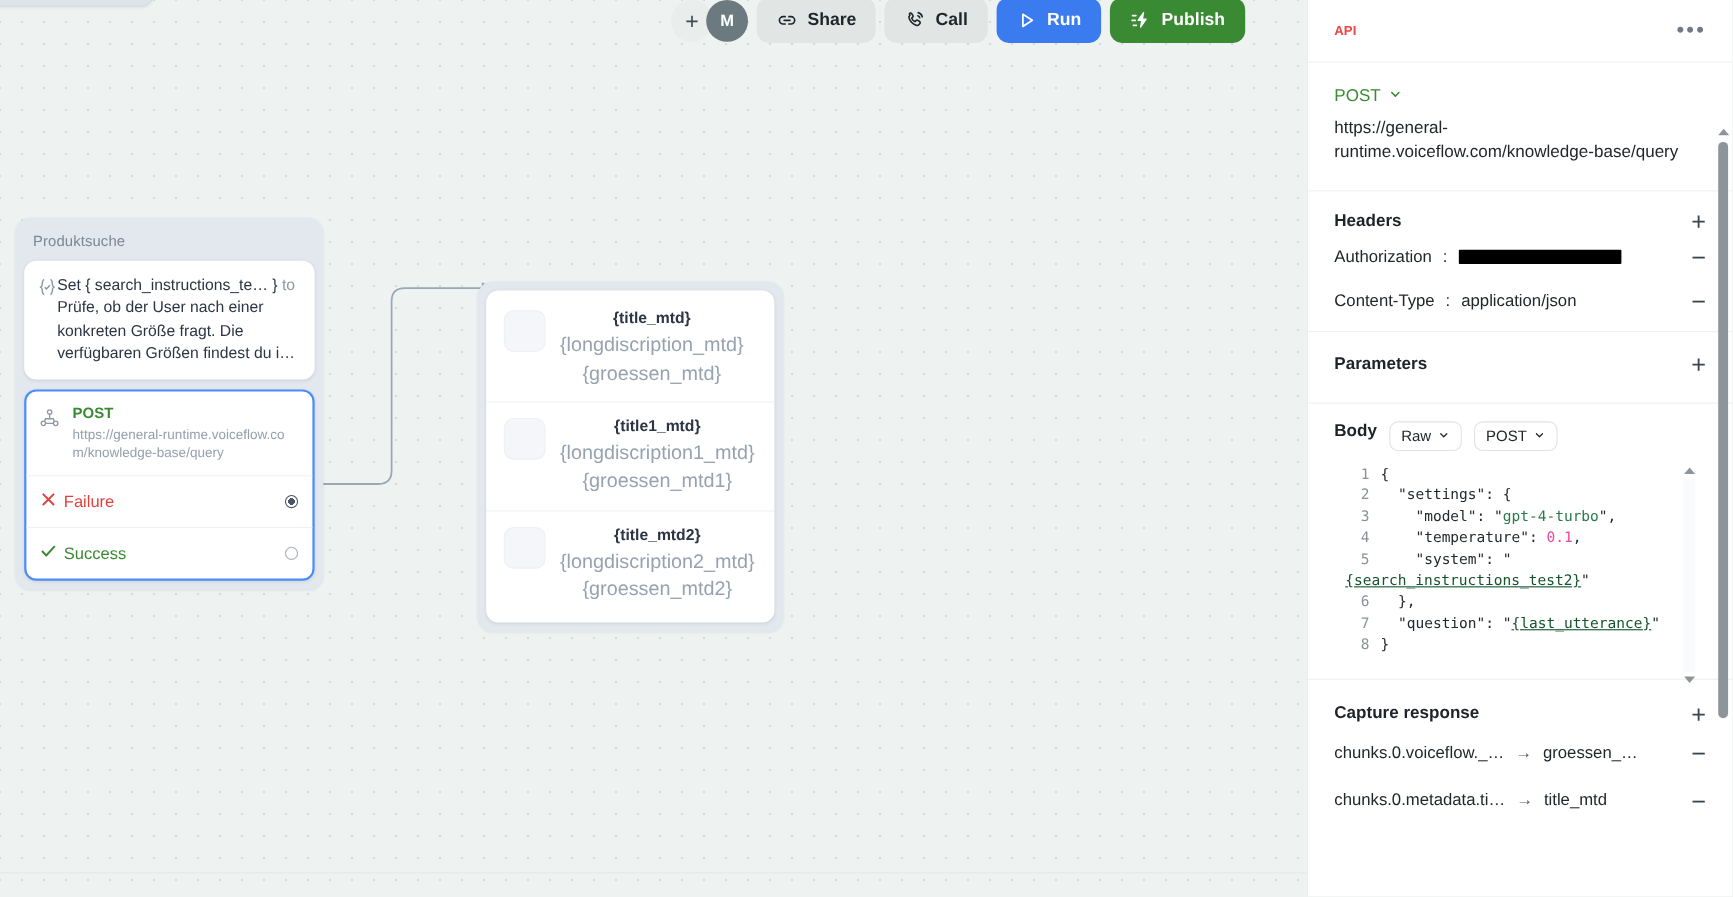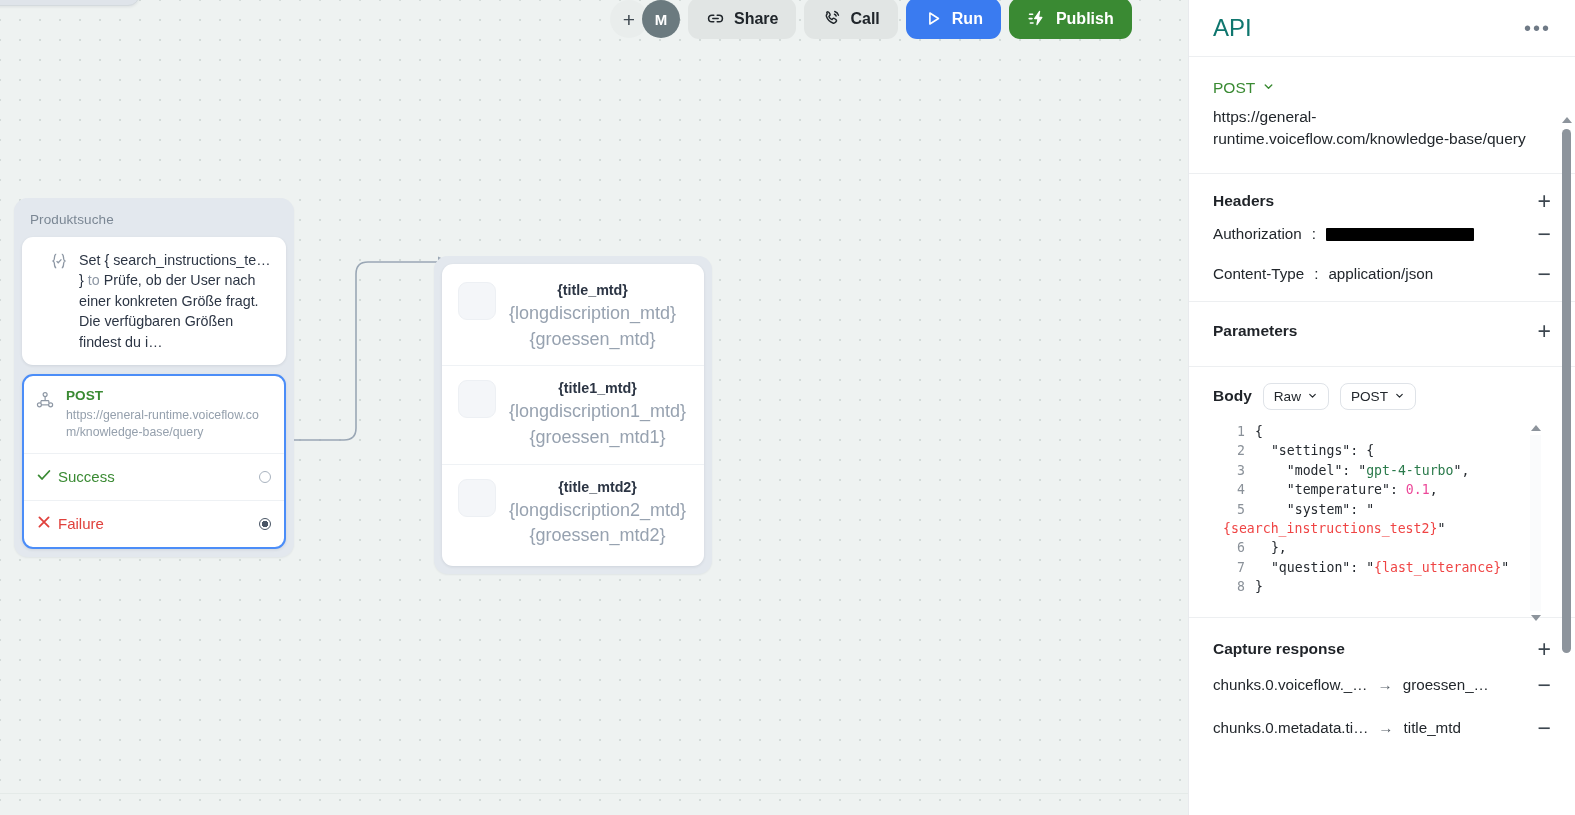--- a/index.html
+++ b/index.html
@@ -80,21 +80,21 @@
     letter-spacing: .1px;
   }
   .card {
     background: #ffffff;
     border-radius: 11px;
     box-shadow: 0 1px 3px rgba(25,35,55,.10);
   }
 
   
   #block-produktsuche { left: 14px; top: 198px; width: 280px; }
-  #set-card { padding: 13px 14px 13px 28px; display: flex; gap: 11px; }
+  #set-card { padding: 13px 14px 13px 12px; display: flex; }
   #set-card .ic { flex: 0 0 auto; width: 18px; color: #8d97a4; padding-top: 2px;}
   #set-text {
     font-size: 14.3px; line-height: 1.43; color: #2c3544;
     word-break: break-word;
   }
   #set-text .muted { color: #8d97a4; }
 
   #api-card {
     margin-top: 9px;
     border: 2px solid #4b8df8;
@@ -152,21 +152,21 @@
     background: #ffffff;
     border-left: 1px solid #e8eaed;
     display: flex; flex-direction: column;
   }
   #panel-header {
     height: 57px; flex: 0 0 auto;
     display: flex; align-items: center; justify-content: space-between;
     padding: 0 24px 0 24px;
     border-bottom: 1px solid #edeff1;
   }
-  #panel-title { font-size: 24px; font-weight: 400; color: #0f766e; }
+  #panel-title { font-size: 12px; font-weight: 700; color: #ef4444; }
   #panel-more { color: #6f7a86; font-size: 20px; letter-spacing: 2px; cursor: pointer; line-height: 10px; }
 
   #panel-body { flex: 1 1 auto; position: relative; overflow: hidden; }
   #panel-scroll { padding-bottom: 20px; }
 
   .sec { padding: 0 24px; }
   .sec-divider { border-bottom: 1px solid #edeff1; }
 
   #method-row { display: flex; align-items: center; gap: 7px; padding-top: 22px; }
   #method-val { font-size: 15.5px; color: #3a8a33; font-weight: 400; }
@@ -189,42 +189,42 @@
   .kv-colon { color: #22272c; }
   .kv-val { flex: 1; color: #22272c; overflow: hidden; text-overflow: ellipsis; white-space: nowrap; }
   .kv-redacted {
     display: inline-block; width: 148px; height: 13px;
     background: #000; border-radius: 1px;
     position: relative; top: 2px;
   }
 
   #params-head { padding: 20px 0 26px 0; align-items: center; }
 
-  #body-row { display: flex; align-items: center; gap: 11px; padding: 16px 0 9px 0; }
+  #body-row { display: flex; gap: 11px; padding: 16px 0 9px 0; }
   #body-label { font-size: 15.5px; font-weight: 700; color: #1f2328; }
   .pill {
     display: flex; align-items: center; gap: 6px;
     height: 27px; padding: 0 10px;
     border: 1px solid #dfe3e8; border-radius: 8px;
     font-size: 13.6px; color: #22272c; cursor: pointer; background: #fff;
   }
 
   #code-wrap { position: relative; padding: 3px 0 6px 0; }
   #code {
     font-family: "DejaVu Sans Mono", monospace;
     font-size: 13.2px; line-height: 19.4px;
     color: #24292f;
     white-space: pre-wrap;
     padding-left: 10px;
     padding-right: 28px;
   }
   #code .ln { display: inline-block; width: 22px; color: #8a9199; text-align: right; margin-right: 10px; }
   #code .str { color: #2a7a4b; }
   #code .num { color: #ec4899; }
-  #code .var { color: #ef4444; }
+  #code .var { color: #14532d; text-decoration: underline; }
   #code-scrollbar {
     position: absolute; right: 10px; top: 6px; width: 11px; height: 196px;
   }
   .sb-arrow { width: 0; height: 0; margin: 0 auto; }
   .sb-up { border-left: 5px solid transparent; border-right: 5px solid transparent; border-bottom: 6px solid #8d949c; }
   .sb-down { border-left: 5px solid transparent; border-right: 5px solid transparent; border-top: 6px solid #8d949c; }
   #code-sb-track { position: absolute; top: 10px; bottom: 10px; left: 0; right: 0; background: #fafbfc; }
 
   
   #panel-scrollbar {
@@ -283,36 +283,36 @@
             </svg>
           </span>
           <div>
             <div id="api-method">POST</div>
             <div id="api-url">https://general-runtime.voiceflow.com/knowledge-base/query</div>
           </div>
         </div>
 
         <div class="port-row">
           <span class="ic">
+            <svg width="16" height="16" viewBox="0 0 16 16" fill="none" stroke="#e0413c" stroke-width="1.8" stroke-linecap="round">
+              <path d="M3.4 3.4l9.2 9.2M12.6 3.4l-9.2 9.2"></path>
+            </svg>
+          </span>
+          <span class="port-label bad">Failure</span>
+          <span class="port-dot filled"></span>
+        </div>
+
+        <div class="port-row">
+          <span class="ic">
             <svg width="16" height="16" viewBox="0 0 16 16" fill="none" stroke="#3a8a33" stroke-width="1.8" stroke-linecap="round" stroke-linejoin="round">
               <path d="M2.6 8.4l3.4 3.6 7.4-8"></path>
             </svg>
           </span>
           <span class="port-label ok">Success</span>
           <span class="port-dot"></span>
-        </div>
-
-        <div class="port-row">
-          <span class="ic">
-            <svg width="16" height="16" viewBox="0 0 16 16" fill="none" stroke="#e0413c" stroke-width="1.8" stroke-linecap="round">
-              <path d="M3.4 3.4l9.2 9.2M12.6 3.4l-9.2 9.2"></path>
-            </svg>
-          </span>
-          <span class="port-label bad">Failure</span>
-          <span class="port-dot filled"></span>
         </div>
       </div>
     </div>
 
     <div id="block-carousel" class="block-wrap">
       <div id="carousel-card" class="card">
 
         <div class="car-item">
           <div class="car-thumb"></div>
           <div>

